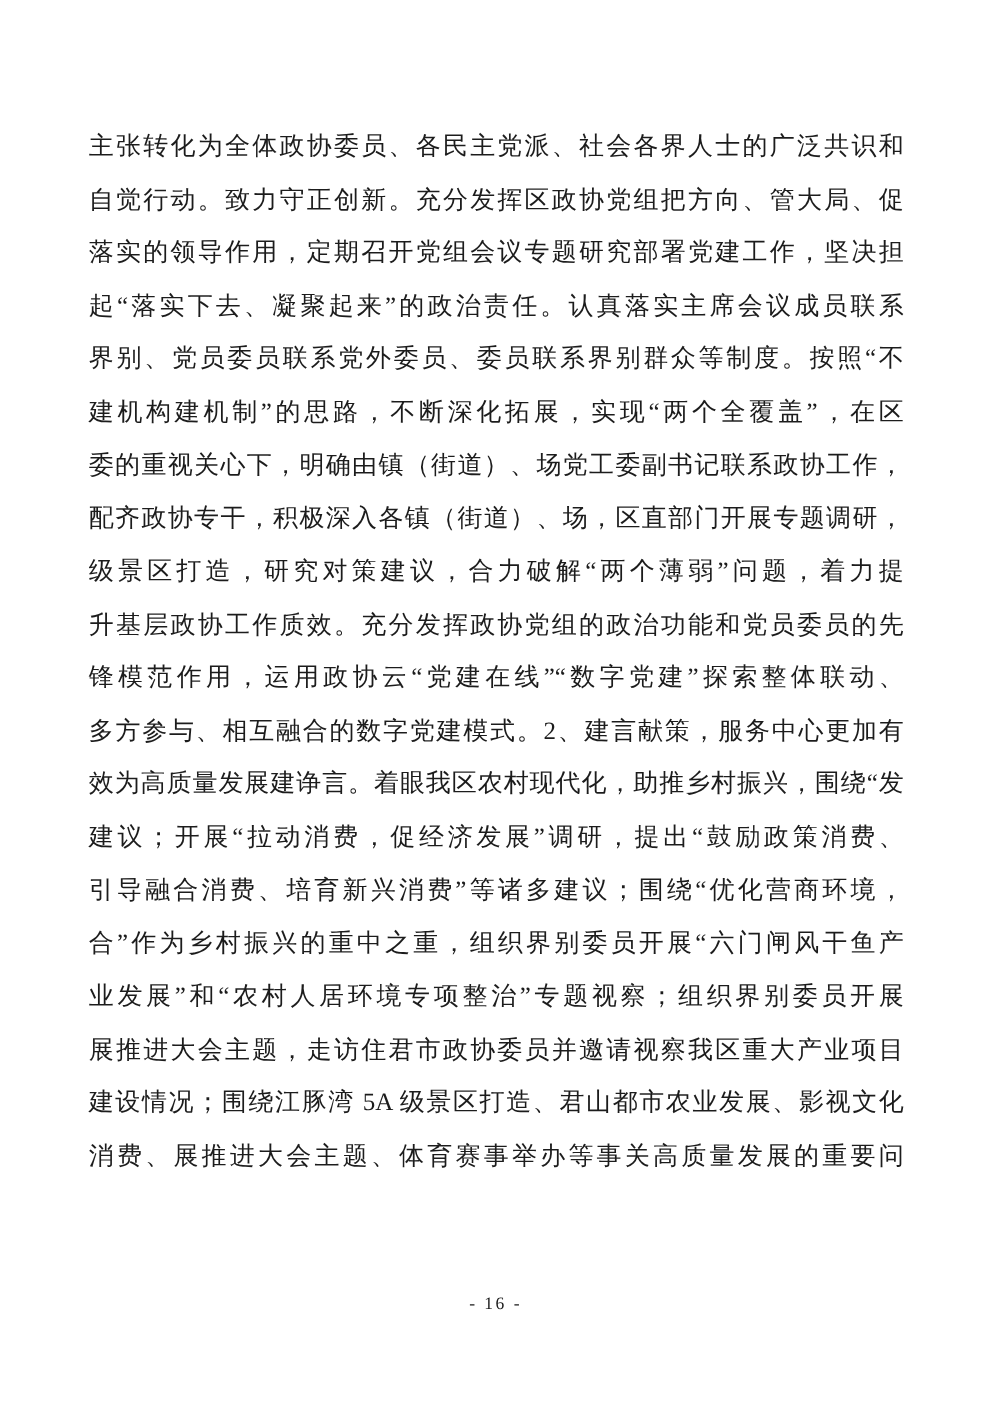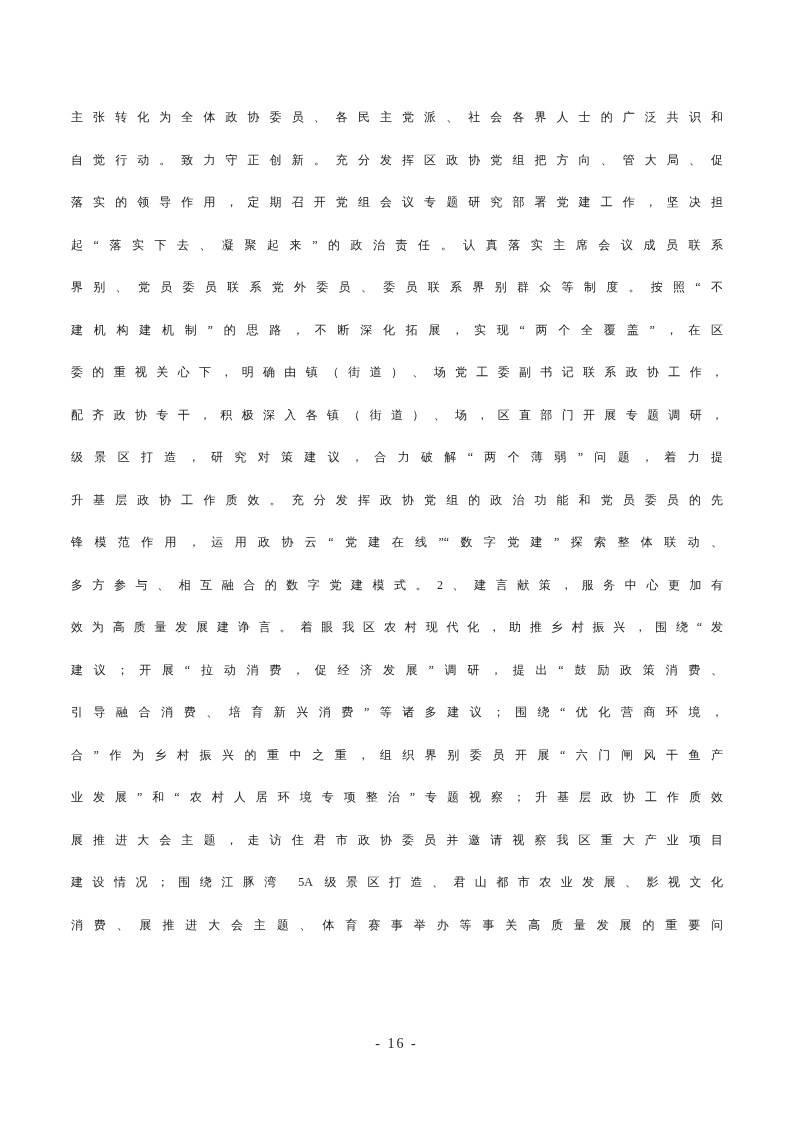--- a/index.html
+++ b/index.html
@@ -22,21 +22,21 @@
     height: 1122px;
     background: #ffffff;
   }
   .text-block {
     position: absolute;
     left: 71px;
     top: 96px;
     width: 652px;
   }
   .text-line {
-    font-size: 12px;
+    font-size: 20px;
     line-height: 42.5px;
     height: 42.5px;
     text-align: justify;
     text-align-last: justify;
     text-justify: inter-character;
     white-space: normal;
     overflow: visible;
   }
   .footer {
     position: absolute;
@@ -65,21 +65,21 @@
     <div class="text-line">委的重视关心下，明确由镇（街道）、场党工委副书记联系政协工作，</div>
     <div class="text-line">配齐政协专干，积极深入各镇（街道）、场，区直部门开展专题调研，</div>
     <div class="text-line">级景区打造，研究对策建议，合力破解“两个薄弱”问题，着力提</div>
     <div class="text-line">升基层政协工作质效。充分发挥政协党组的政治功能和党员委员的先</div>
     <div class="text-line">锋模范作用，运用政协云“党建在线”“数字党建”探索整体联动、</div>
     <div class="text-line">多方参与、相互融合的数字党建模式。2、建言献策，服务中心更加有</div>
     <div class="text-line">效为高质量发展建诤言。着眼我区农村现代化，助推乡村振兴，围绕“发</div>
     <div class="text-line">建议；开展“拉动消费，促经济发展”调研，提出“鼓励政策消费、</div>
     <div class="text-line">引导融合消费、培育新兴消费”等诸多建议；围绕“优化营商环境，</div>
     <div class="text-line">合”作为乡村振兴的重中之重，组织界别委员开展“六门闸风干鱼产</div>
-    <div class="text-line">业发展”和“农村人居环境专项整治”专题视察；升基层政协工作质效</div>
+    <div class="text-line">业发展”和“农村人居环境专项整治”专题视察；组织界别委员开展</div>
     <div class="text-line">展推进大会主题，走访住君市政协委员并邀请视察我区重大产业项目</div>
     <div class="text-line">建设情况；围绕江豚湾 5A 级景区打造、君山都市农业发展、影视文化</div>
     <div class="text-line">消费、展推进大会主题、体育赛事举办等事关高质量发展的重要问</div>
   </div>
   <div class="footer">
     <span class="page-number">- 16 -</span>
   </div>
 </div>
 
 </body></html>

